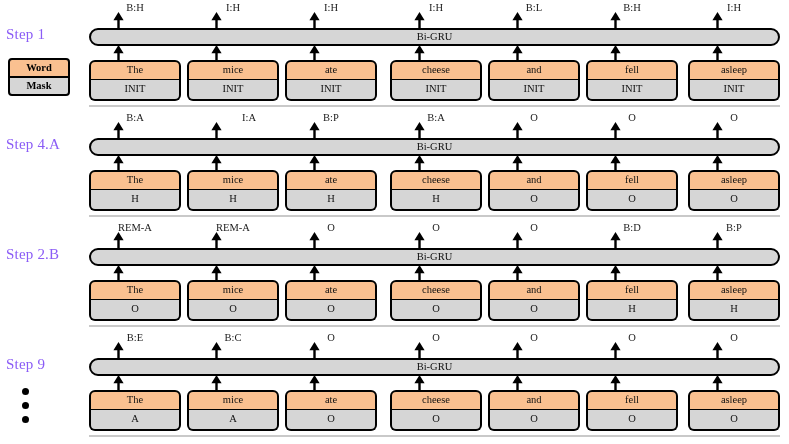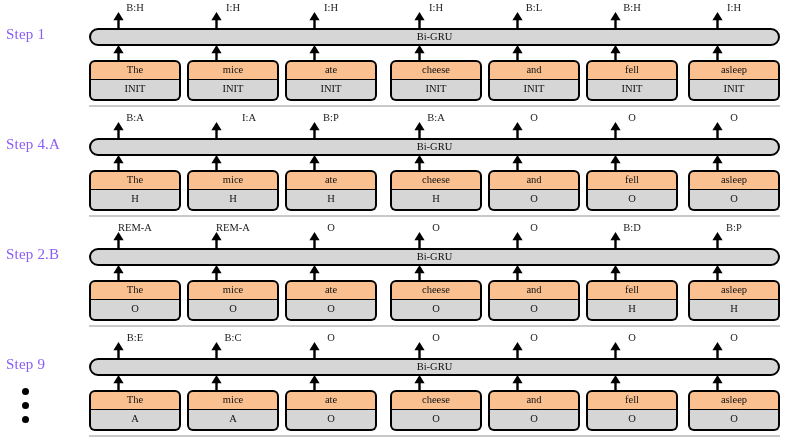--- a/index.html
+++ b/index.html
@@ -170,20 +170,24 @@
     background: #000;
     margin: 0 auto 7px auto;
   }
 </style>
 </head>
 <body>
 
 <div id="diagram">
     <div class="step-block s0">
       <div class="step-label">Step 1</div>
+      <div class="legend">
+        <div class="cell word">Word</div>
+        <div class="cell mask">Mask</div>
+      </div>
       <div class="gru">Bi-GRU</div>
       <div class="tag" style="left:89px">B:H</div>
       <div class="arrow up-out" style="left:113px">
         <svg width="11" height="17" viewBox="0 0 11 17">
           <path d="M5.5 0 L10.6 8.2 L6.7 8.2 L6.7 17 L4.3 17 L4.3 8.2 L0.4 8.2 Z" fill="#000"></path>
         </svg>
       </div>
       <div class="arrow up-in" style="left:113px">
         <svg width="11" height="17" viewBox="0 0 11 17">
           <path d="M5.5 0 L10.6 8.2 L6.7 8.2 L6.7 17 L4.3 17 L4.3 8.2 L0.4 8.2 Z" fill="#000"></path>

